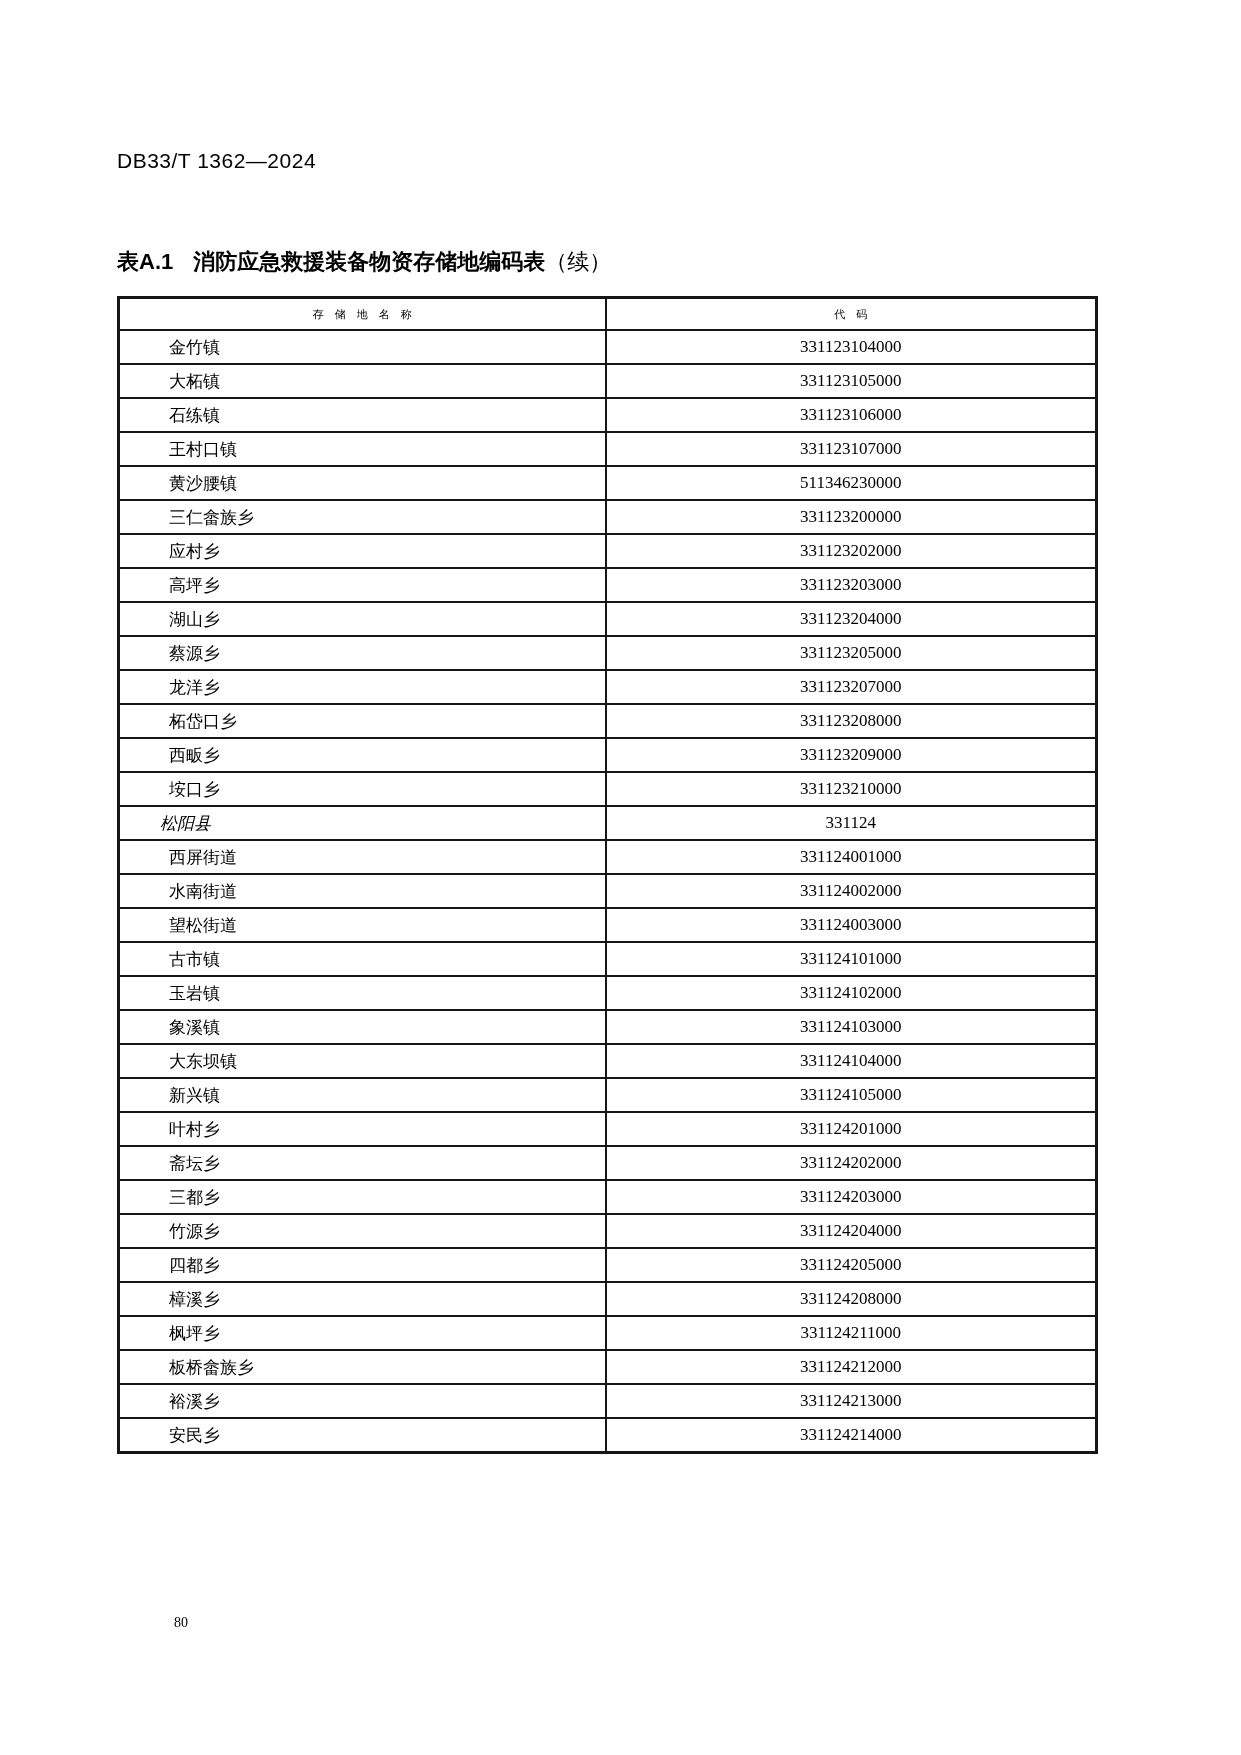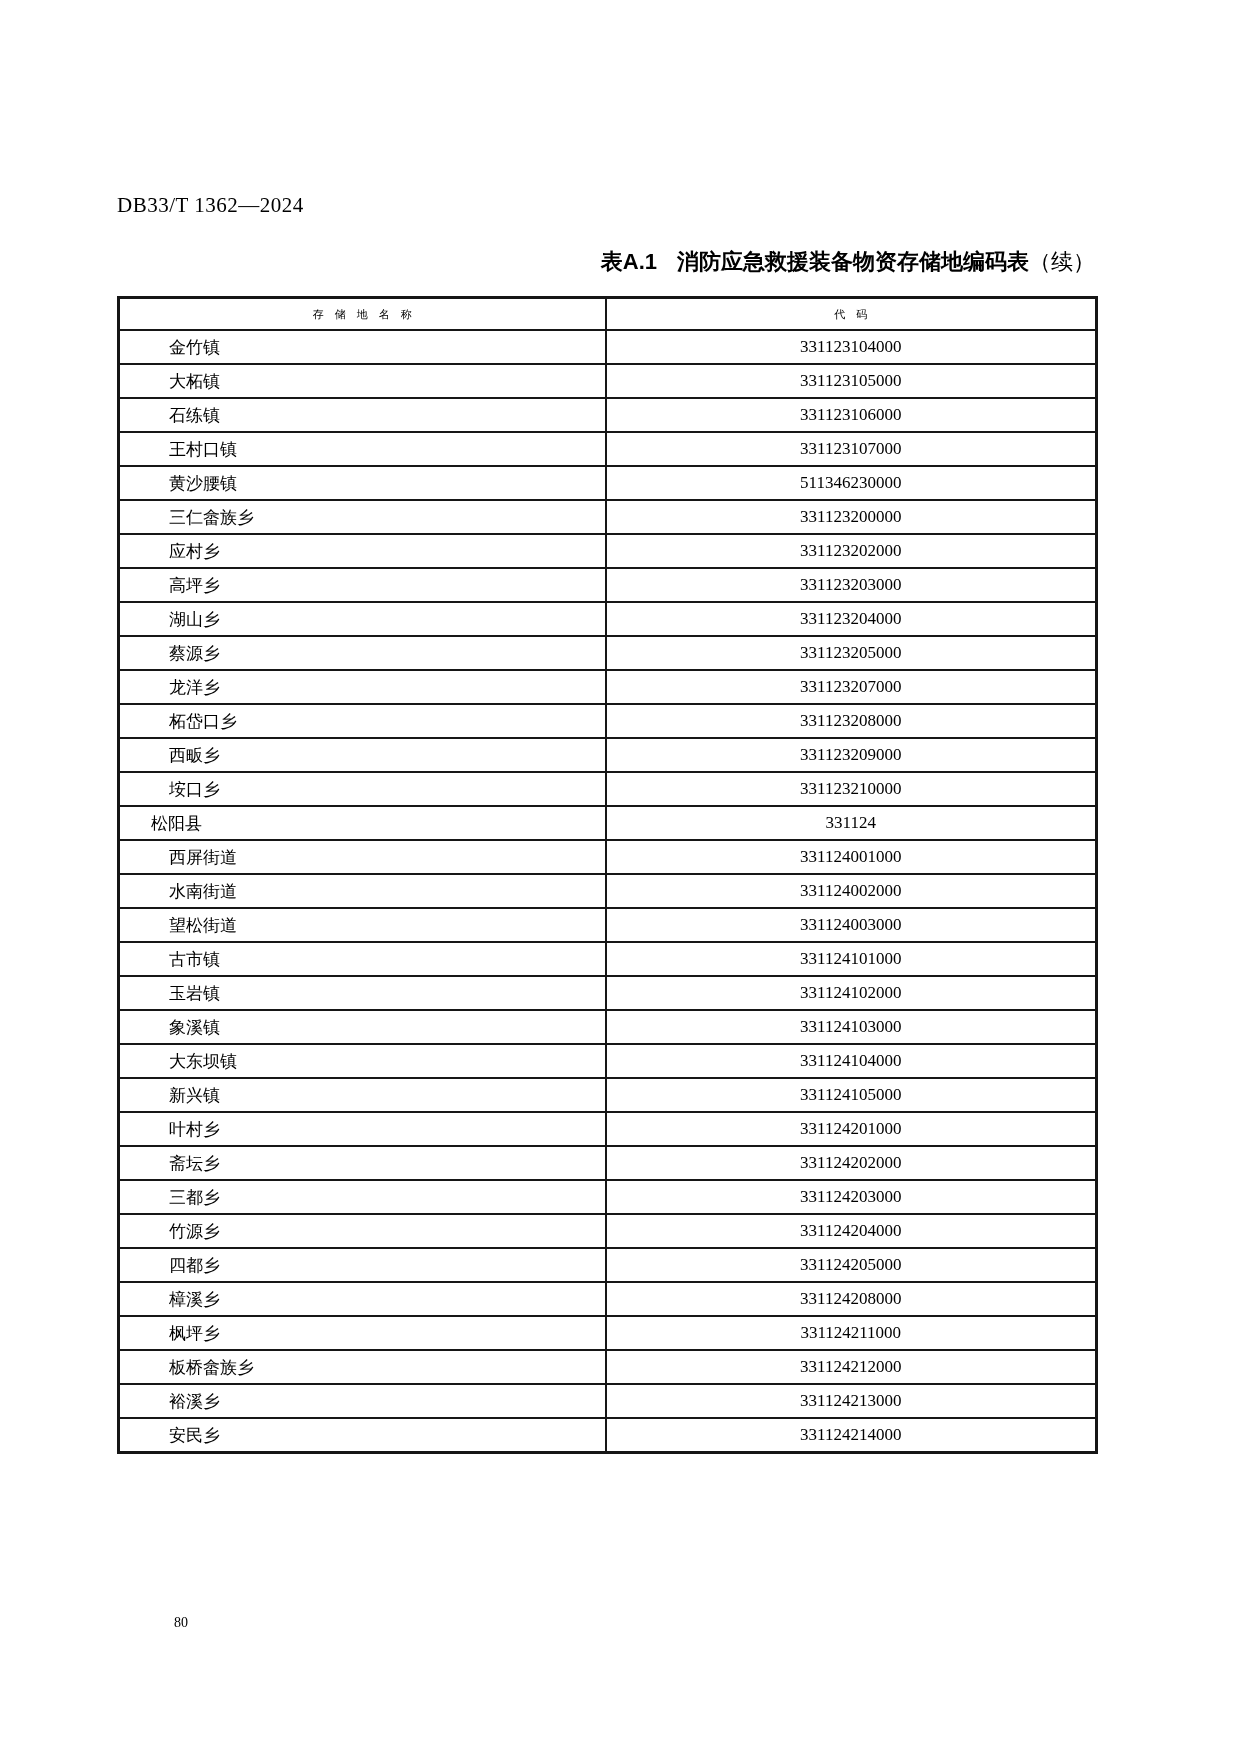--- a/index.html
+++ b/index.html
@@ -11,33 +11,32 @@
   }
   .page {
     position: relative;
     width: 1241px; height: 1755px;
     background: #ffffff;
     overflow: hidden;
   }
   .doc-number {
     position: absolute;
     left: 117px; top: 150px;
-    font-family: Liberation Serif, serif;
+    font-family: Liberation Sans, sans-serif;
     font-size: 21px;
     line-height: 22px;
     letter-spacing: 0.5px;
     color: #000000;
     white-space: pre;
-    margin-top: 44px;
   }
   .caption {
     position: absolute;
     left: 117px; top: 249px;
     width: 978px;
-    text-align: right;
+    text-align: left;
     font-family: "Liberation Sans", sans-serif;
     font-weight: 700;
     font-size: 22px;
     line-height: 26px;
     color: #000000;
     white-space: nowrap;
   }
   .caption .caption-title { margin-left: 20px; }
   .caption .caption-cont {
     font-family: "Liberation Serif", serif;
@@ -68,21 +67,21 @@
     height: 32px;
     font-size: 17px;
     vertical-align: middle;
     border: 2px solid #161616;
     padding: 0;
     white-space: nowrap;
     overflow: hidden;
   }
   td.name { text-align: left; }
   td.name.town   { padding-left: 49px; margin-left: 19px; }
-  td.name.county { padding-left: 31px; }
+  td.name.county { padding-left: 40px; font-style: italic; }
   td.code {
     text-align: center;
     font-size: 16.5px;
     letter-spacing: 0px;
   }
   .page-number {
     position: absolute;
     left: 138px; top: 1613px;
     font-family: "Liberation Serif", serif;
     font-size: 14px;

